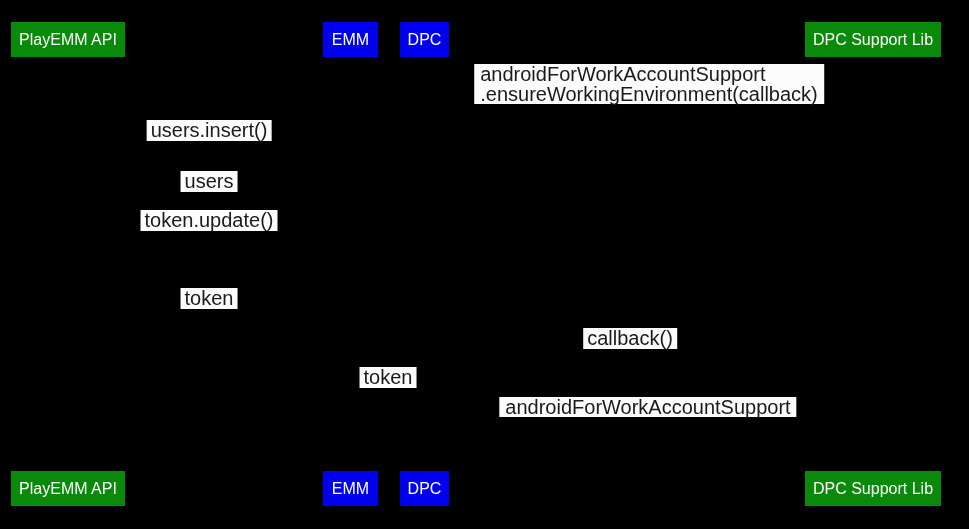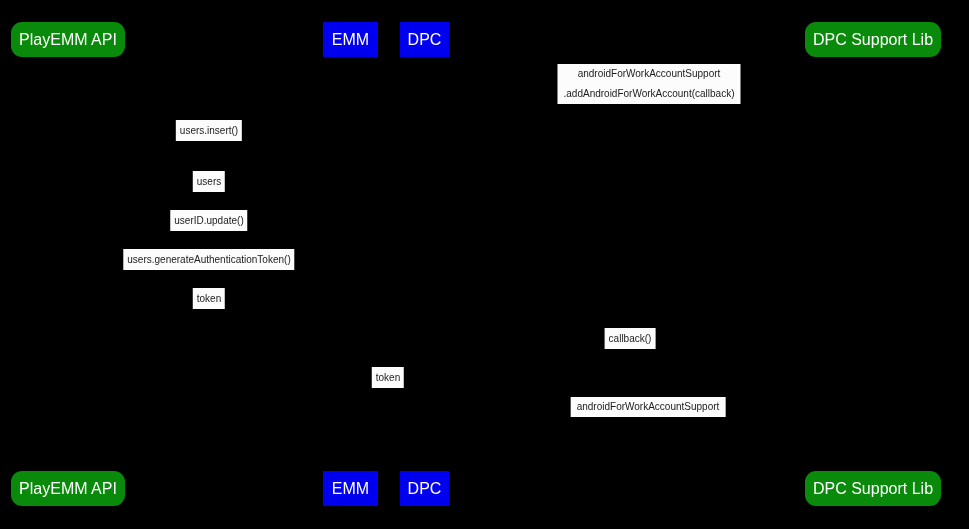--- a/index.html
+++ b/index.html
@@ -17,60 +17,59 @@
   }
   .actor {
     position: absolute;
     height: 35px;
     line-height: 35px;
     text-align: center;
     font-size: 16px;
     color: var(--actor-text, #ffffff);
     white-space: nowrap;
   }
-  .actor.green { background: var(--actor-green, #0a8a0a); border-radius: 11px; }
+  .actor.green { background: var(--actor-green, #0a8a0a); }
   .actor.blue  { background: var(--actor-blue, #0000ee); }
   .msg {
     position: absolute;
     transform: translateX(-50%);
     background: var(--message-background, #fcfcfc);
     color: var(--message-text, #1b1b1b);
-    font-size: 10px;
+    font-size: 20px;
     line-height: 21px;
     padding: 0 4px;
     white-space: nowrap;
-    text-align: center;
+    text-align: left;
   }
   .msg.two-line {
     line-height: 20px;
     padding: 0 6px;
   }
 </style>
 </head>
 <body>
 
 <div class="canvas">
 
   <div class="actor green" style="left:11px;  top:22px; width:114px">PlayEMM API</div>
   <div class="actor blue" style="left:323px; top:22px; width:55px">EMM</div>
   <div class="actor blue" style="left:400px; top:22px; width:49px">DPC</div>
   <div class="actor green" style="left:805px; top:22px; width:136px">DPC Support Lib</div>
 
   <div class="msg two-line" style="left:649px; top:64px">
     <div>androidForWorkAccountSupport</div>
-    <div>.addAndroidForWorkAccount(callback)</div>
+    <div>.ensureWorkingEnvironment(callback)</div>
   </div>
 
   <div class="msg" style="left:209px; top:120px">users.insert()</div>
 
   <div class="msg" style="left:209px; top:171px">users</div>
 
-  <div class="msg" style="left:209px; top:210px">userID.update()</div>
+  <div class="msg" style="left:209px; top:210px">token.update()</div>
 
-  <div class="msg" style="left:209px; top:249px">users.generateAuthenticationToken()</div>
 
   <div class="msg" style="left:209px; top:288px">token</div>
 
   <div class="msg" style="left:630px; top:328px">callback()</div>
 
   <div class="msg" style="left:388px; top:367px">token</div>
 
   <div class="msg two-line" style="left:648px; top:397px">
     <div>androidForWorkAccountSupport</div>
   </div>

